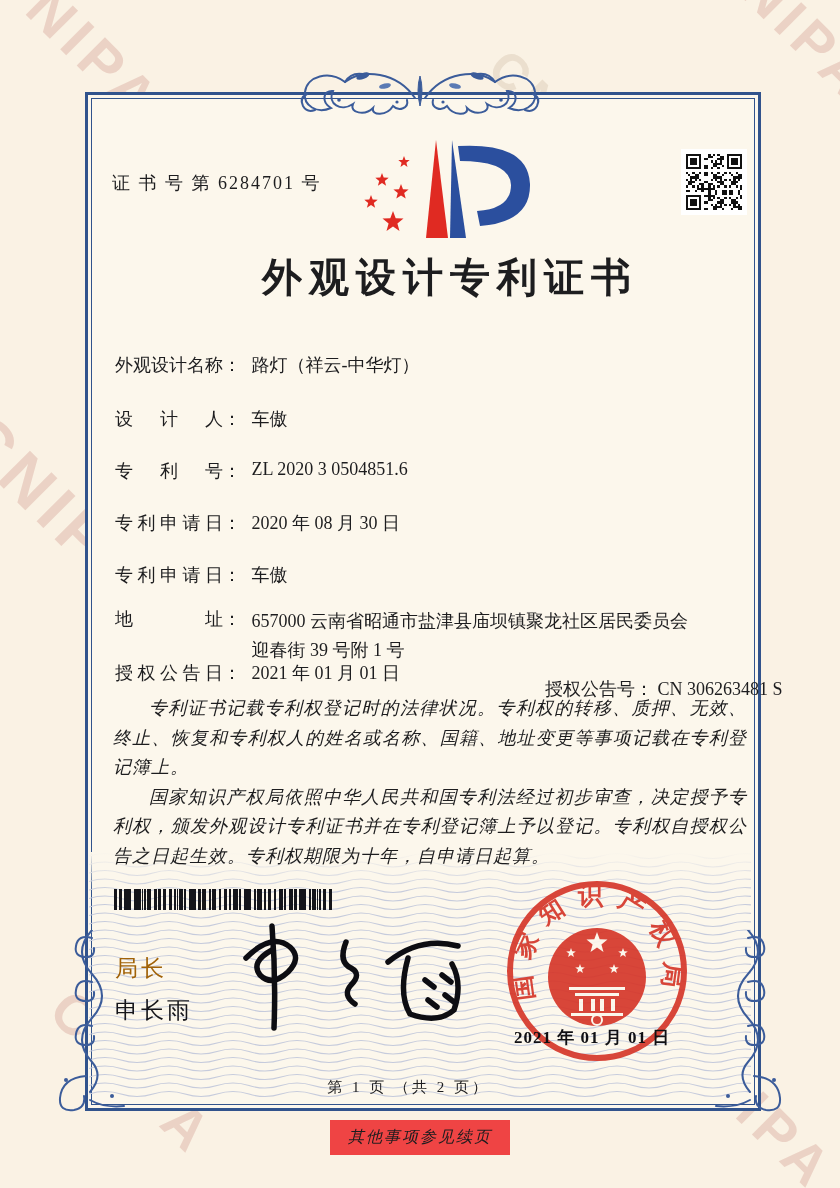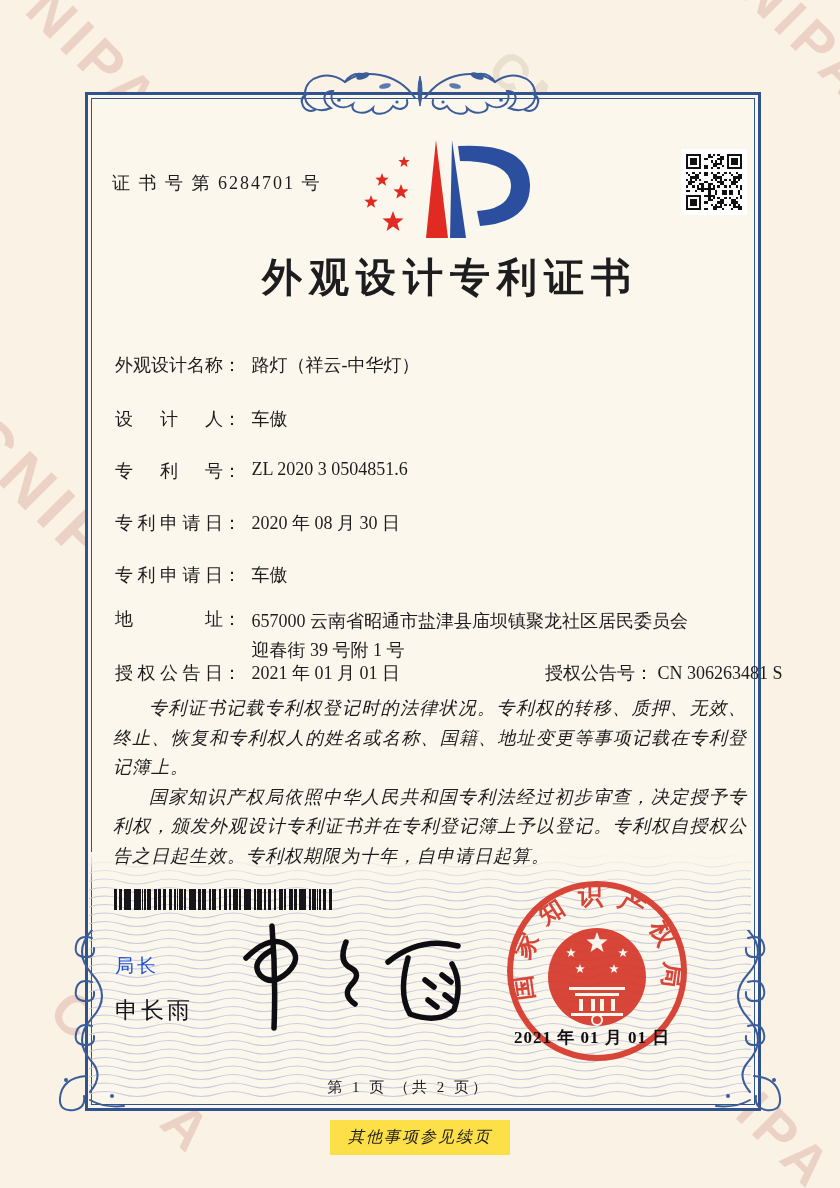--- a/index.html
+++ b/index.html
@@ -20,50 +20,50 @@
   .logo{position:absolute;left:330px;top:134px;width:220px;height:114px;z-index:2;}
   .qr{position:absolute;left:681px;top:149px;width:66px;height:66px;z-index:2;}
   .title{position:absolute;left:85px;top:250px;width:670px;text-align:center;
          font-size:40px;font-weight:bold;letter-spacing:7px;z-index:2;padding-left:30px;}
   
   .frow{position:absolute;left:115px;font-size:18px;z-index:2;white-space:nowrap;}
   .flabel{display:inline-block;width:108px;text-align:justify;text-align-last:justify;vertical-align:top;}
   .fcolon{display:inline-block;vertical-align:top;}
   .fvalue{display:inline-block;margin-left:6px;vertical-align:top;}
   .addr-wrap{white-space:normal;width:470px;line-height:29px;}
-  .grant2{position:absolute;left:430px;top:0;text-align:right;}
+  .grant2{position:absolute;left:430px;top:16px;text-align:right;}
   
   .body-text{position:absolute;left:113px;top:694px;width:634px;z-index:2;
              font-size:18px;line-height:29.5px;letter-spacing:1px;font-style:italic;text-align:justify;}
   .body-text p{margin:0;text-indent:2em;}
   
   .waves{position:absolute;left:89px;top:852px;z-index:1;}
   .wavefade{position:absolute;left:89px;top:852px;width:662px;height:40px;z-index:1;
             background:linear-gradient(#fcf7ec,rgba(252,247,236,0));}
   
   .barcode{position:absolute;left:114px;top:889px;width:218px;height:21px;z-index:2;
     background-image:
       repeating-linear-gradient(90deg,#15151a 0 2px,transparent 2px 5px),
       repeating-linear-gradient(90deg,#15151a 0 1px,transparent 1px 7px),
       repeating-linear-gradient(90deg,#15151a 0 3px,transparent 3px 11px);}
   
-  .sig-role{position:absolute;left:115px;top:953px;font-size:19px;letter-spacing:3px;z-index:2;
-            font-family:"Liberation Sans","DejaVu Sans",sans-serif;color:#1d4ed8;}
+  .sig-role{position:absolute;left:115px;top:953px;font-size:23px;letter-spacing:3px;z-index:2;
+            font-family:"Liberation Sans","DejaVu Sans",sans-serif;color:#a16207;}
   .sig-name{position:absolute;left:115px;top:995px;font-size:23px;letter-spacing:3px;z-index:2;
             font-family:Liberation Serif, serif;color:#15151a;}
   .signature{position:absolute;left:222px;top:918px;width:250px;height:118px;z-index:3;}
   
   .seal{position:absolute;left:503px;top:877px;width:188px;height:188px;z-index:3;}
   .seal-date{position:absolute;left:514px;top:1026px;width:180px;font-size:17px;font-weight:bold;
              letter-spacing:1px;color:#101014;z-index:4;white-space:nowrap;}
   
   .page-info{position:absolute;left:85px;top:1078px;width:647px;text-align:center;
              font-size:15px;letter-spacing:3px;z-index:2;}
   .note{position:absolute;left:50%;top:1120px;transform:translateX(-50%);
-        background:#fde047;padding:7px 18px;font-size:16px;letter-spacing:2px;
+        background:#ef4444;padding:7px 18px;font-size:16px;letter-spacing:2px;
         font-style:italic;z-index:2;white-space:nowrap;}
   .ornament{z-index:2;}
 </style>
 </head>
 <body>
 
 <span class="wm pink" style="left:-28px;top:4px;font-size:58px;">CNIPA</span>
 <span class="wm pink" style="left:688px;top:-14px;font-size:56px;">CNIPA</span>
 <span class="wm pink" style="left:-62px;top:470px;font-size:66px;">CNIPA</span>
 <span class="wm faint" style="left:505px;top:340px;font-size:56px;">CNIPA</span>

